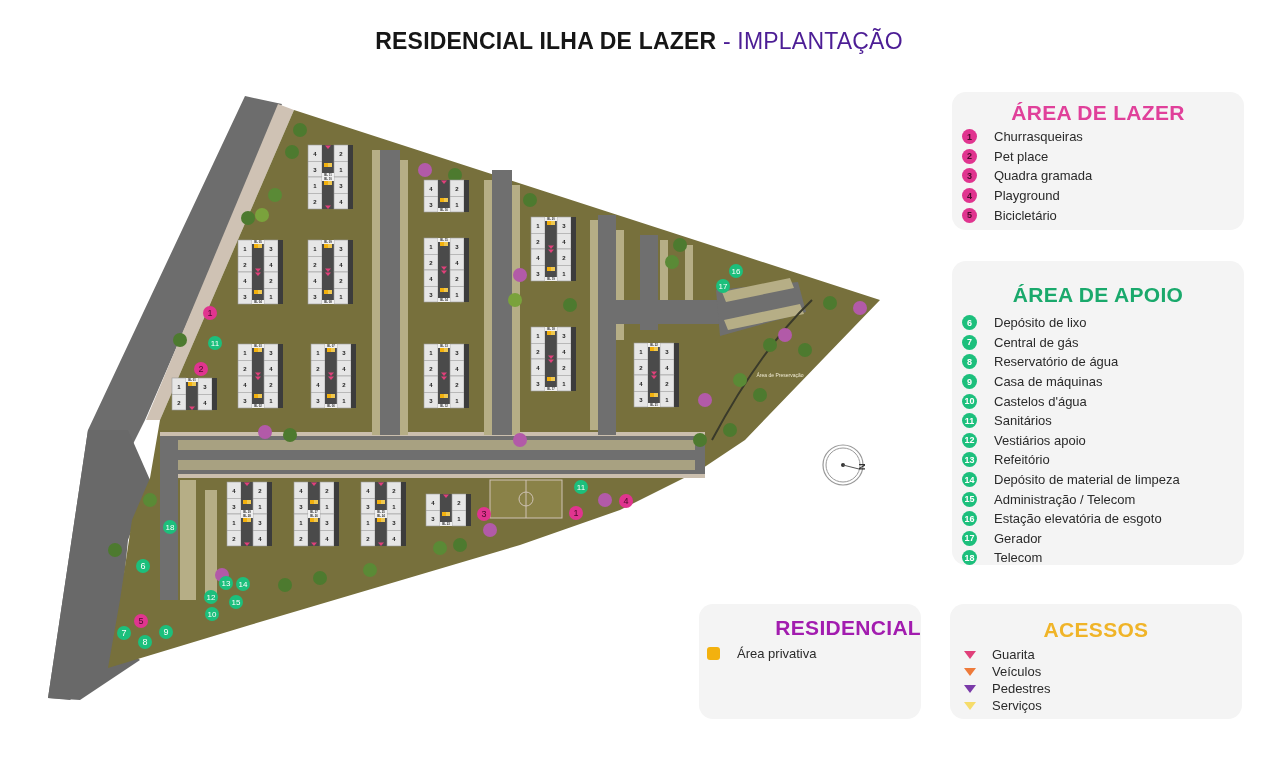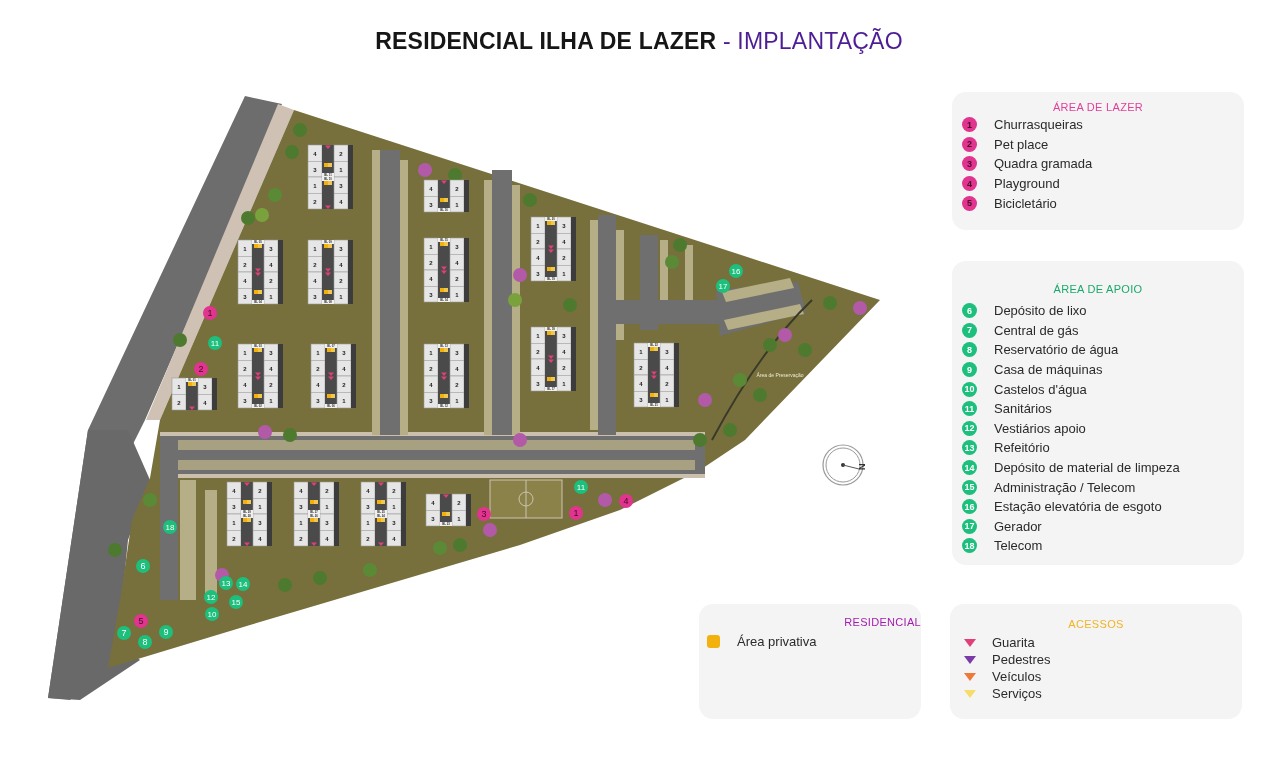--- a/index.html
+++ b/index.html
@@ -7,21 +7,21 @@
   .page { position: relative; width: 1278px; height: 767px; }
 
   .title { position: absolute; left: 0; top: 28px; width: 1278px; text-align: center; font-size: 23px; letter-spacing: 0.2px; }
   .title .bold { font-weight: 700; color: #161616; }
   .title .light { font-weight: 400; color: #4c1d95; }
 
   .map { position: absolute; left: 0; top: 0; width: 900px; height: 767px; }
   .map svg { position: absolute; left: 0; top: 0; }
 
   .panel { position: absolute; background: #f4f4f4; border-radius: 14px; }
-  .panel-title { text-align: center; font-weight: 400; font-size: 11px; letter-spacing: 0.3px; }
+  .panel-title { text-align: center; font-weight: 700; font-size: 21px; letter-spacing: 0.3px; }
   .legend-list { list-style: none; }
   .legend-item { display: flex; align-items: center; height: 19.6px; font-size: 13px; color: #2a2a2a; }
   .badge { width: 15px; height: 15px; border-radius: 50%; color: #fff; font-size: 9px; font-weight: 700; display: inline-flex; align-items: center; justify-content: center; margin-right: 17px; flex-shrink: 0; }
   .badge.pink { background: #e0348f; color: #4a0a2a; }
   .badge.green { background: #1cbf7c; color: #ffffff; }
 
   #panel-lazer { left: 952px; top: 92px; width: 292px; height: 138px; }
   #panel-lazer .panel-title { color: #e0409a; margin-top: 9px; margin-bottom: 2px; }
   #panel-lazer .legend-list { padding-left: 10px; }
 
@@ -821,27 +821,27 @@
   </section>
 
   <section class="panel" id="panel-acessos">
     <h2 class="panel-title">ACESSOS</h2>
     <ul class="legend-list" id="acessos-list">
         <li class="legend-item">
           <span class="tri" style="border-top-color: rgb(224, 64, 122);"></span>
           <span>Guarita</span>
         </li>
         <li class="legend-item">
+          <span class="tri" style="border-top-color: rgb(238, 122, 58);"></span>
+          <span>Veículos</span>
+        </li>
+        <li class="legend-item">
           <span class="tri" style="border-top-color: rgb(122, 58, 168);"></span>
           <span>Pedestres</span>
         </li>
         <li class="legend-item">
-          <span class="tri" style="border-top-color: rgb(238, 122, 58);"></span>
-          <span>Veículos</span>
-        </li>
-        <li class="legend-item">
           <span class="tri" style="border-top-color: rgb(246, 220, 106);"></span>
           <span>Serviços</span>
         </li>
       </ul>
   </section>
 
 </div>
 
 </body></html>

